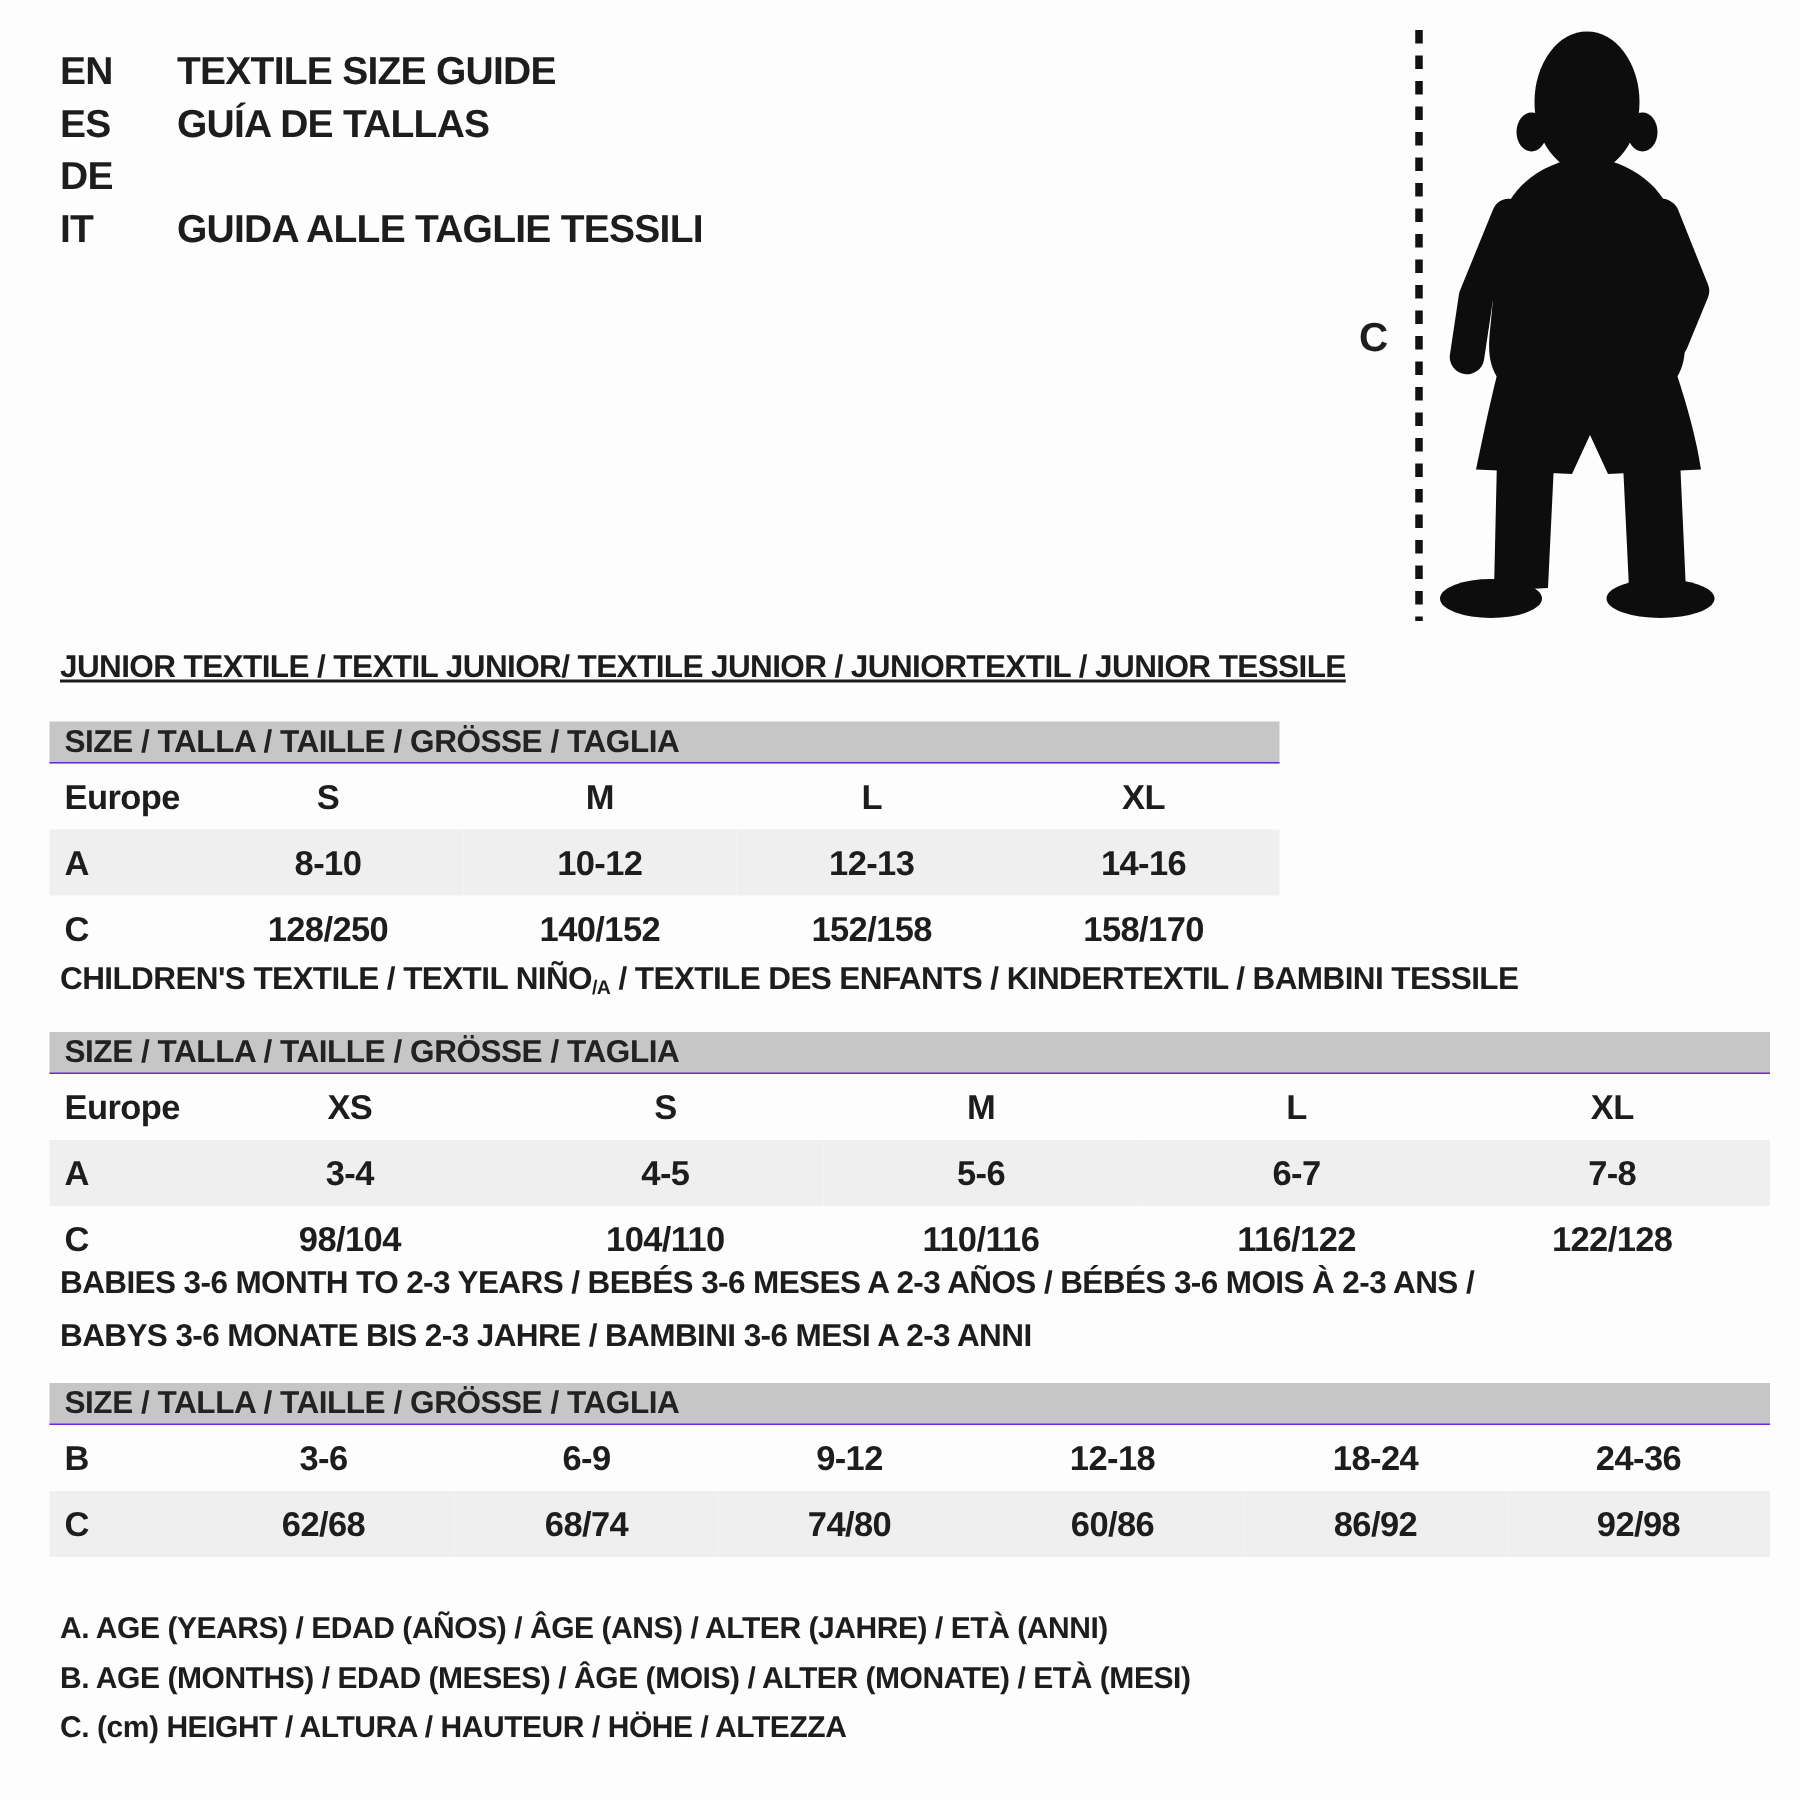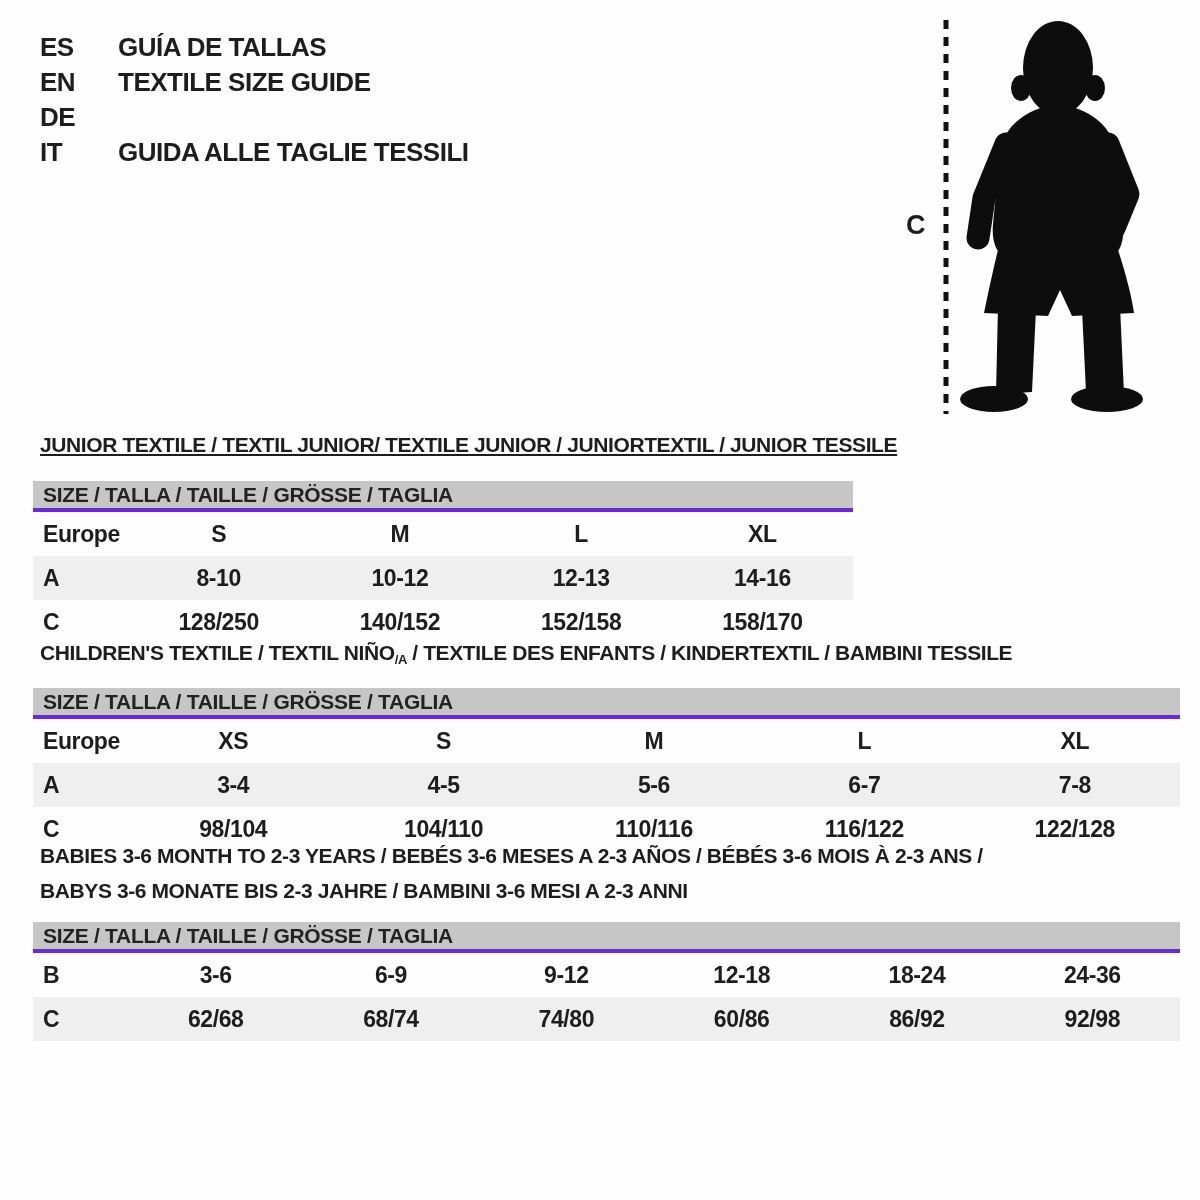--- a/index.html
+++ b/index.html
@@ -28,21 +28,21 @@
     font-size:21px;letter-spacing:-0.4px;font-weight:700;
     white-space:nowrap;
   }
   .title-sub{font-size:0.62em;vertical-align:-0.28em;}
 
   
   .table-wrap{position:absolute;left:33px;}
   .size-bar{
     height:27px;line-height:27px;
     background:#c6c6c6;
-    border-bottom:4px solid #6d28d9;
+    border-bottom:1px solid #6d28d9;
     padding-left:10px;
     font-size:21px;letter-spacing:-0.3px;
     color:#222;
     box-sizing:content-box;
   }
   table.size-table{
     border-collapse:collapse;table-layout:fixed;width:100%;
   }
   table.size-table td{
     height:44px;font-size:23px;letter-spacing:-0.4px;
@@ -59,26 +59,26 @@
   .legend{position:absolute;left:40px;top:1070px;}
   .legend-line{height:33px;line-height:33px;font-size:20px;letter-spacing:-0.3px;white-space:nowrap;}
 </style>
 </head>
 <body>
 
 <div class="page">
 
   <section class="lang-block">
     <div class="lang-row">
+      <span class="lang-code">EN</span>
+      <span class="lang-label">TEXTILE SIZE GUIDE</span>
+    </div>
+    <div class="lang-row">
       <span class="lang-code">ES</span>
       <span class="lang-label">GUÍA DE TALLAS</span>
-    </div>
-    <div class="lang-row">
-      <span class="lang-code">EN</span>
-      <span class="lang-label">TEXTILE SIZE GUIDE</span>
     </div>
     <div class="lang-row">
       <span class="lang-code">DE</span>
     </div>
     <div class="lang-row">
       <span class="lang-code">IT</span>
       <span class="lang-label">GUIDA ALLE TAGLIE TESSILI</span>
     </div>
   </section>
 
@@ -219,14 +219,19 @@
         <td>68/74</td>
         <td>74/80</td>
         <td>60/86</td>
         <td>86/92</td>
         <td>92/98</td>
       </tr>
       </tbody>
     </table>
   </div>
 
+  <section class="legend">
+    <div class="legend-line">A. AGE (YEARS) / EDAD (AÑOS) / ÂGE (ANS) / ALTER (JAHRE) / ETÀ (ANNI)</div>
+    <div class="legend-line">B. AGE (MONTHS) / EDAD (MESES) / ÂGE (MOIS) / ALTER (MONATE) / ETÀ (MESI)</div>
+    <div class="legend-line">C. (cm) HEIGHT / ALTURA / HAUTEUR / HÖHE / ALTEZZA</div>
+  </section>
 
 </div>
 
 </body></html>

